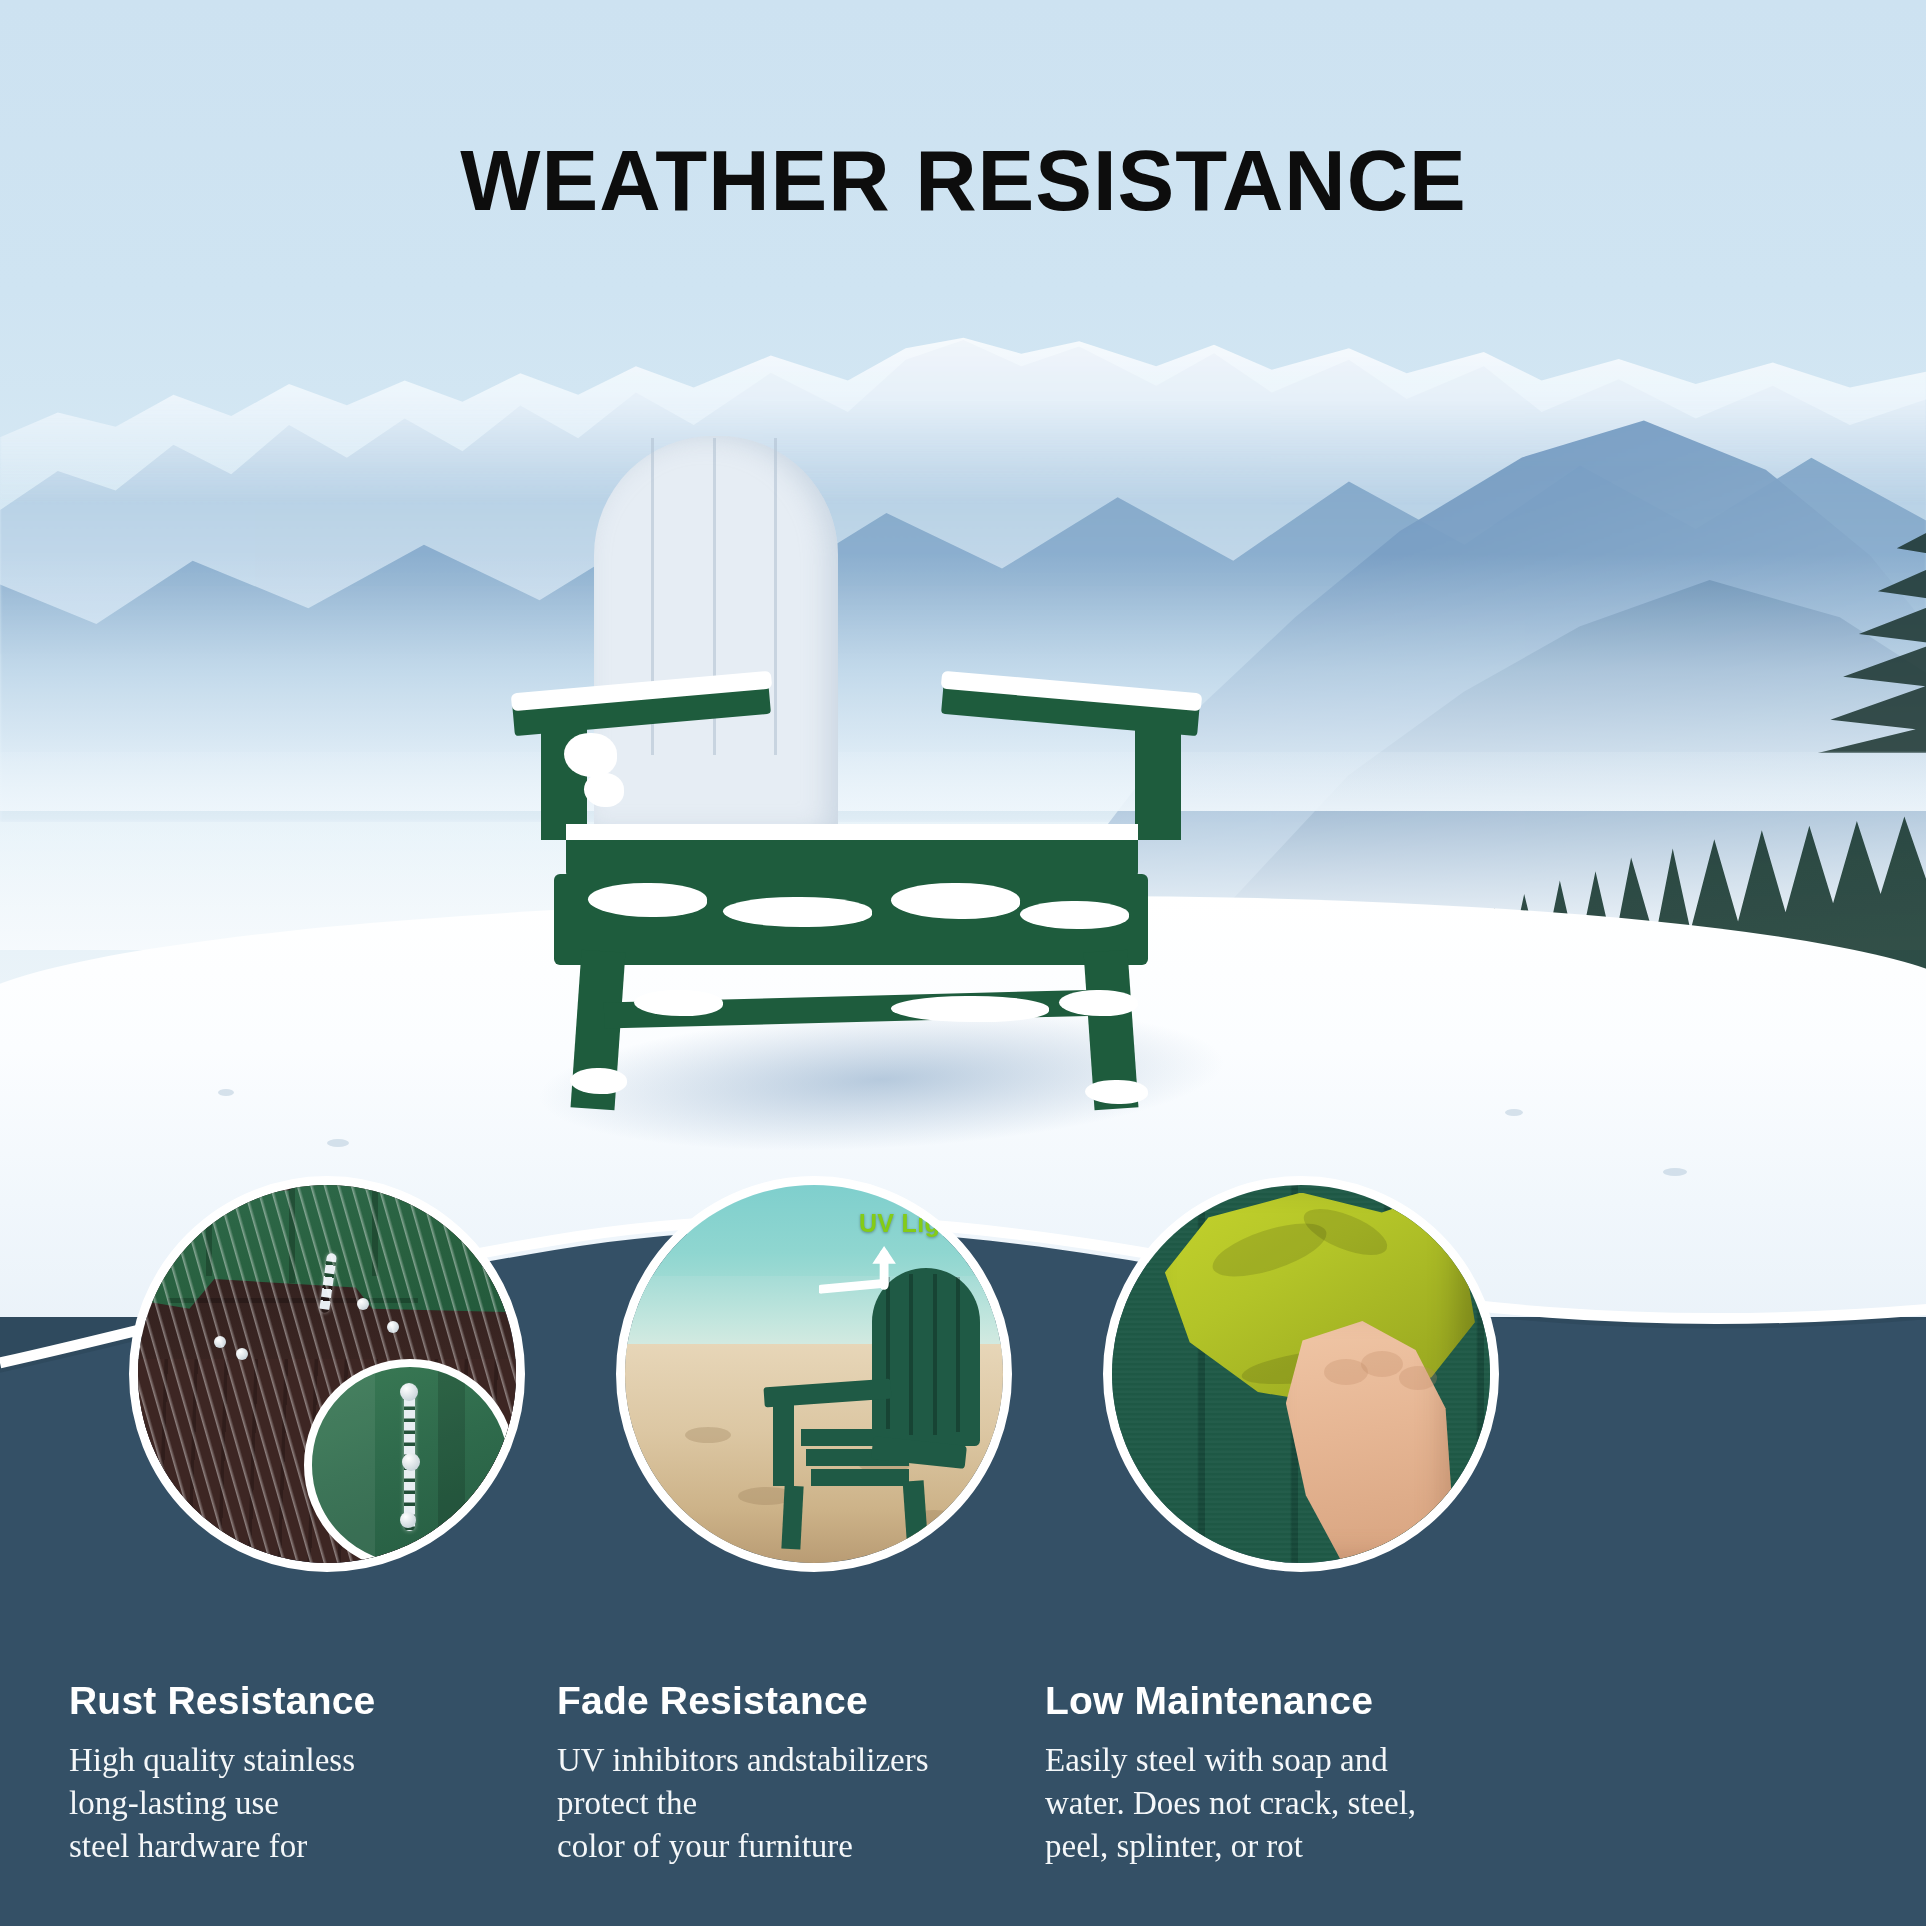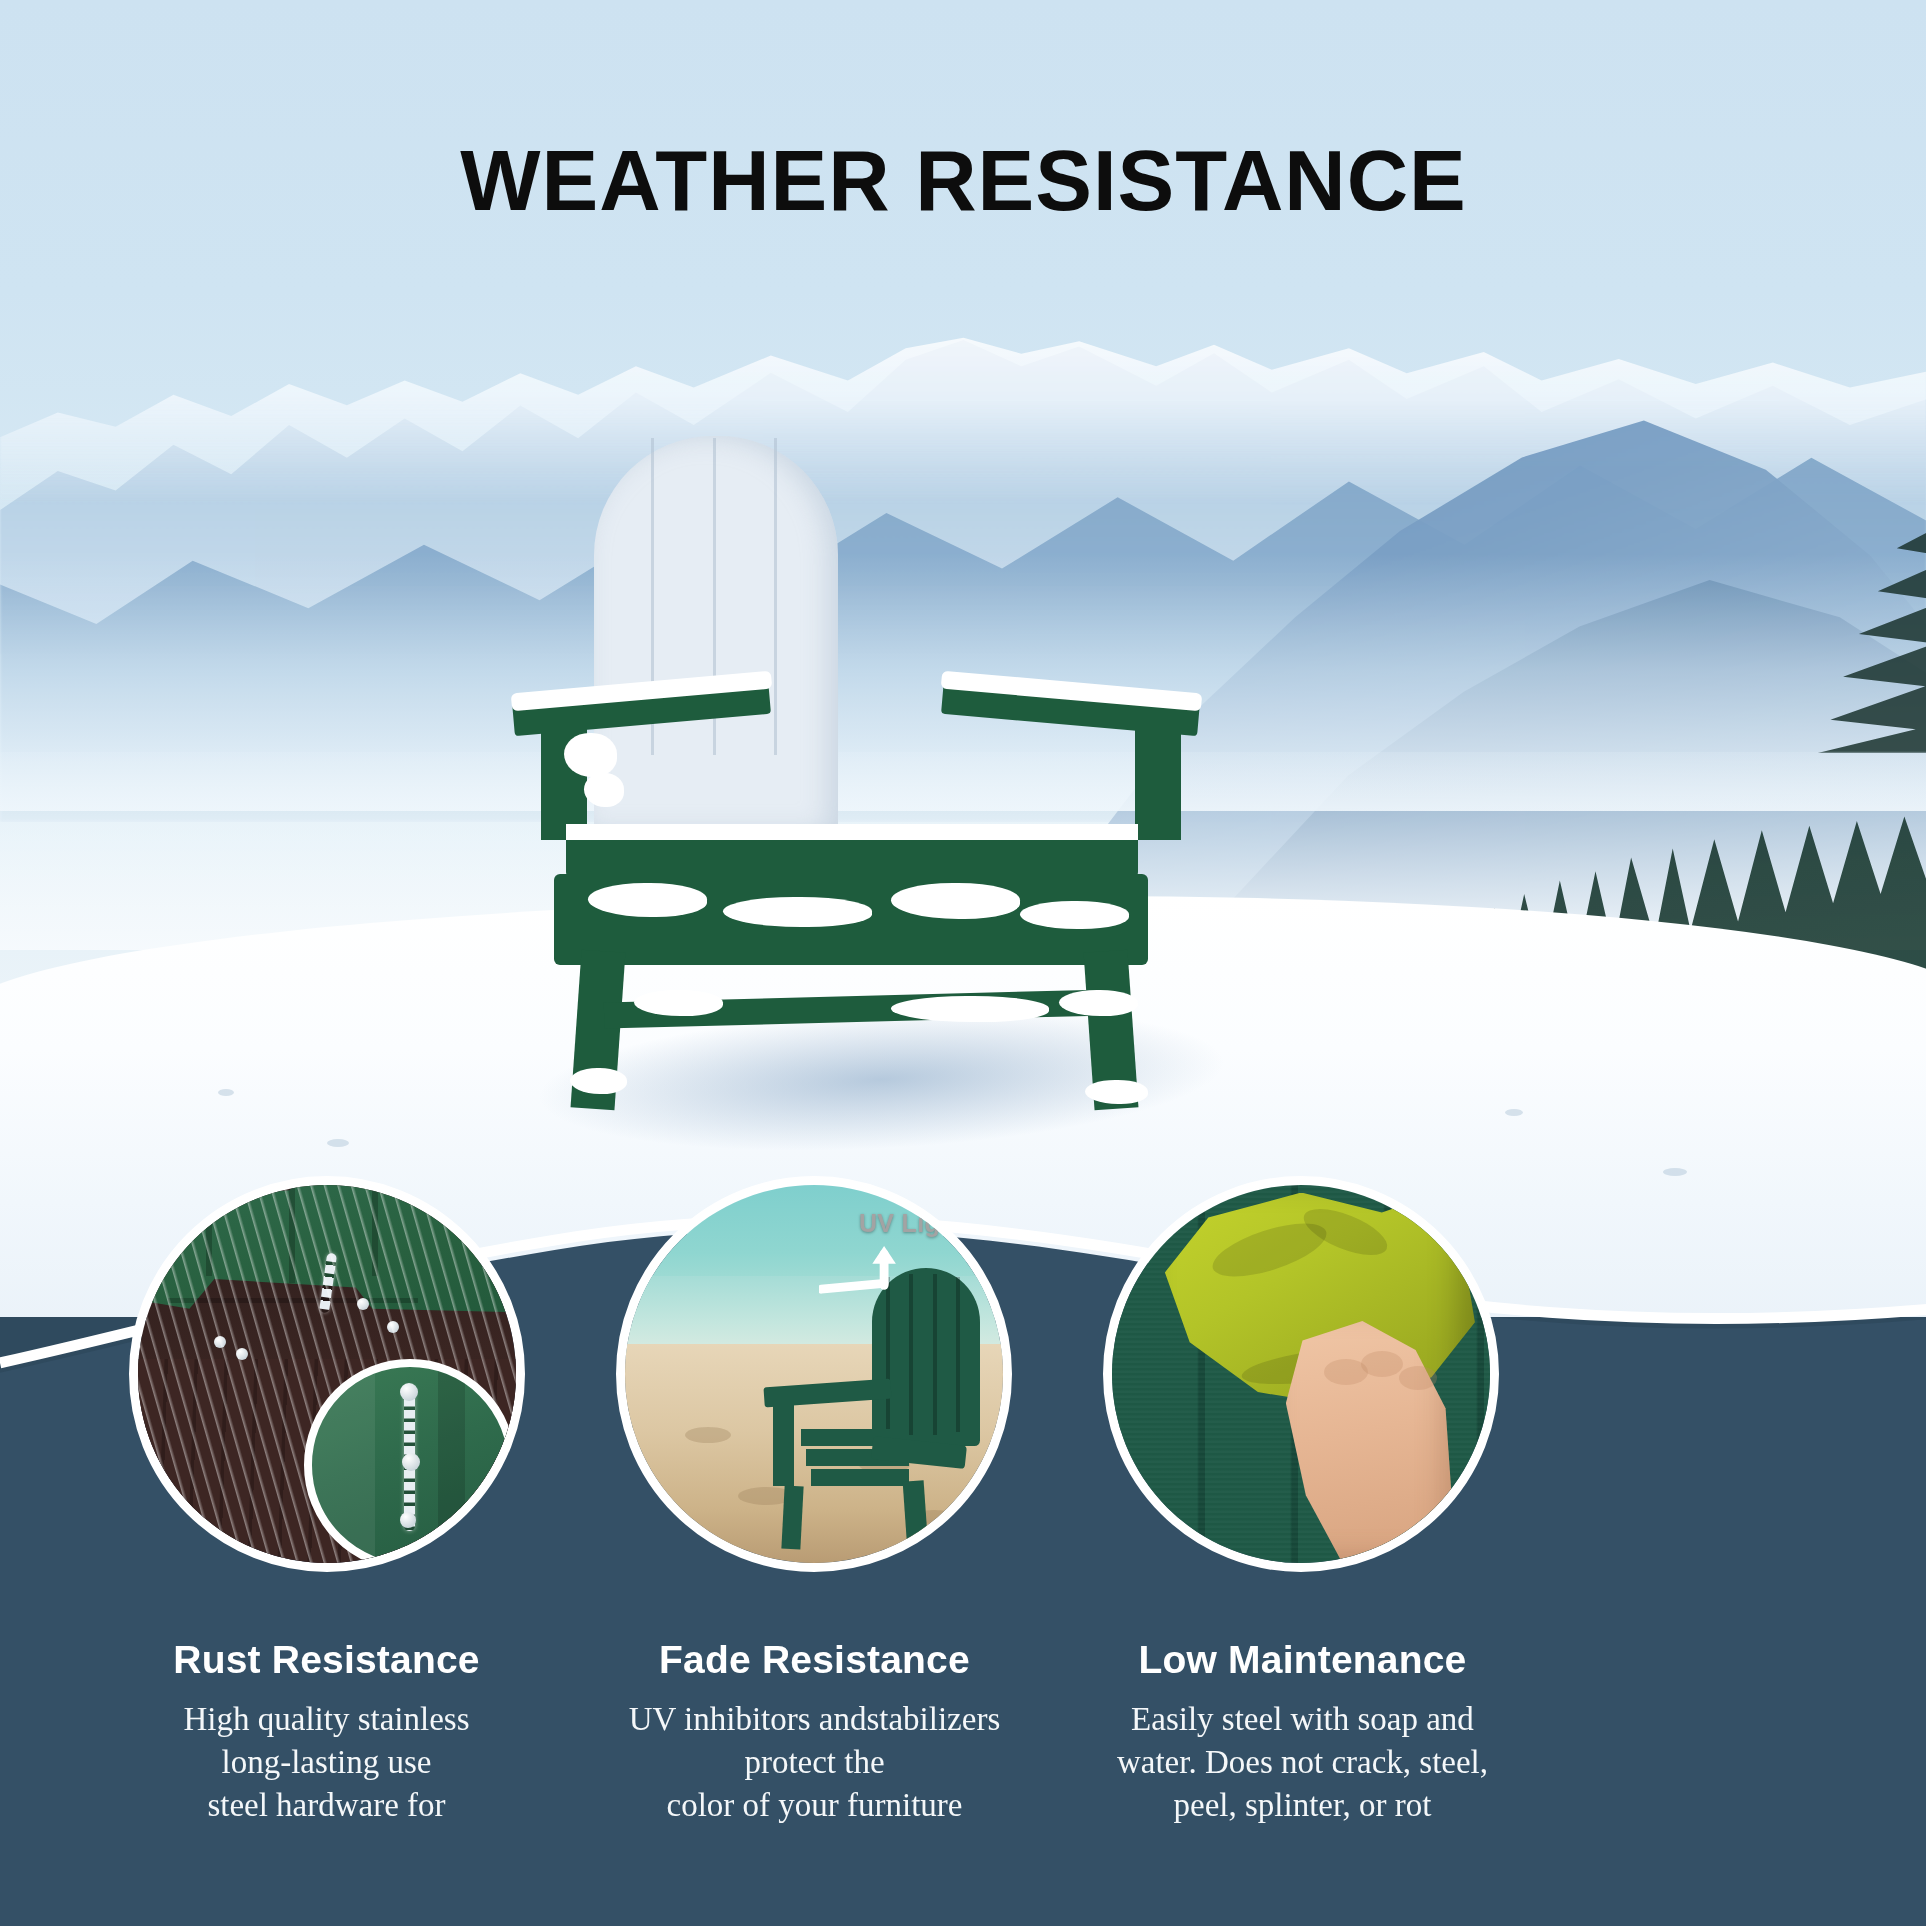--- a/index.html
+++ b/index.html
@@ -121,21 +121,21 @@
 
   
   .c2-sky{position:absolute;left:0;top:0;right:0;height:30%;background:linear-gradient(180deg,#7fcfcd 0%,#8fd6d0 60%,#a9ded6 100%);}
   .c2-sea{position:absolute;left:0;top:24%;right:0;height:22%;
     background:linear-gradient(180deg,#a5dcd6 0%,#c3e6de 55%,#ddece2 100%);}
   .c2-sand{position:absolute;left:0;top:42%;right:0;bottom:0;
     background:linear-gradient(180deg,#e7d6b8 0%,#dcc7a3 40%,#cdb389 75%,#b99c74 100%);}
   .sand-spot{position:absolute;border-radius:50%;background:rgba(150,122,86,.3);}
   .c2-chair{position:absolute;left:38%;top:22%;width:62%;height:76%;}
   .c2p{position:absolute;background:#1f5a45;}
-  .uv-label{position:absolute;left:234px;top:24px;color:#a3a3a3;font-size:25px;font-weight:700;
+  .uv-label{position:absolute;left:234px;top:24px;color:#84cc16;font-size:25px;font-weight:700;
     letter-spacing:0.3px;text-shadow:0 1px 3px rgba(0,0,0,.35);font-family:"Liberation Sans",sans-serif;white-space:nowrap;}
   .uv-arrow{position:absolute;left:194px;top:61px;width:87px;height:55px;}
 
   
   .c3-surface{position:absolute;inset:0;
     background:repeating-linear-gradient(90deg,#1f5a47 0px,#1f5a47 85px,#17493a 87px,#17493a 93px);}
   .c3-grain{position:absolute;inset:0;opacity:.35;
     background:repeating-linear-gradient(0deg,rgba(255,255,255,.06) 0px,rgba(255,255,255,.06) 2px,rgba(0,0,0,.08) 3px,rgba(0,0,0,.08) 5px);}
   .cloth{position:absolute;left:14%;top:2%;width:82%;height:66%;
     background:linear-gradient(150deg,#c4d32c 0%,#b3c428 35%,#9fae22 70%,#8e9c1f 100%);
@@ -150,21 +150,21 @@
 
   
   .title{position:absolute;left:0;right:0;top:75px;text-align:center;
     font-size:85px;font-weight:900;letter-spacing:1px;color:#0d0d0d;
     font-family:"Liberation Sans",sans-serif;}
   .subtitle{position:absolute;left:0;right:0;top:194px;text-align:center;
     font-size:41px;line-height:1.38;color:#13171a;
     font-family:"Liberation Serif",serif;}
   .subtitle div{display:block;}
 
-  .feat{position:absolute;width:515px;text-align:center;color:#ffffff;}
+  .feat{position:absolute;width:515px;color:#ffffff;margin-top:41px;}
   .feat.f1{left:69px;top:1638px;}
   .feat.f2{left:557px;top:1638px;}
   .feat.f3{left:1045px;top:1638px;}
   .feat-title{font-size:39px;font-weight:700;letter-spacing:0.2px;margin:0 0 16px 0;
     font-family:"Liberation Sans",sans-serif;}
   .feat-desc{font-size:33px;line-height:1.30;font-family:"Liberation Serif",serif;color:#f4f7f9;}
   .feat-desc div{display:block;}
 </style>
 </head>
 <body>

